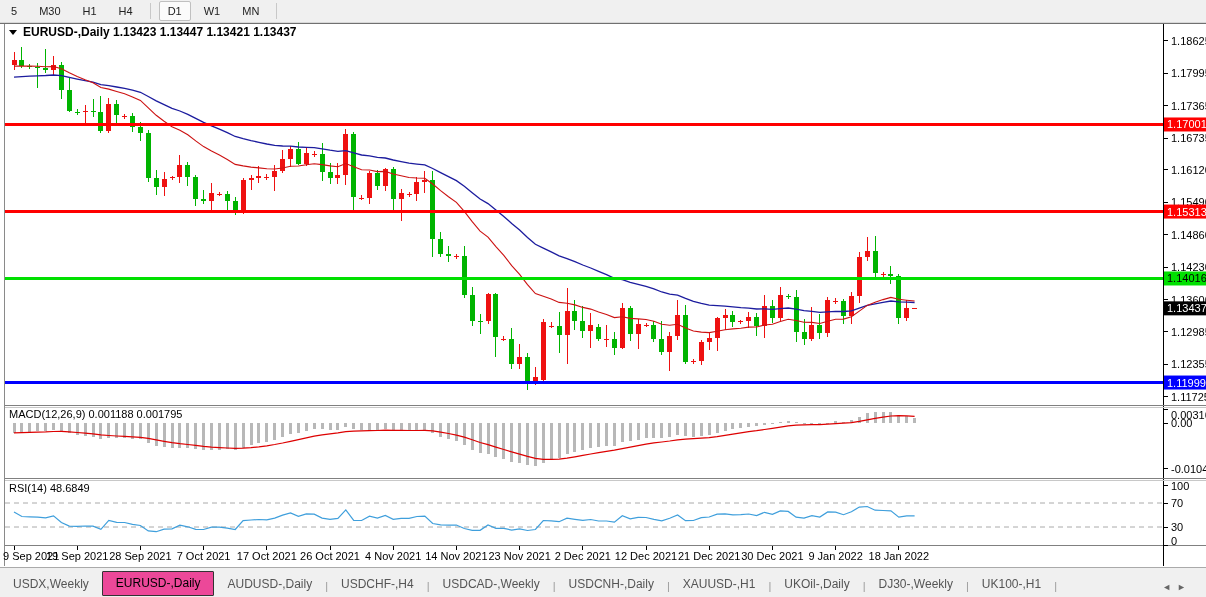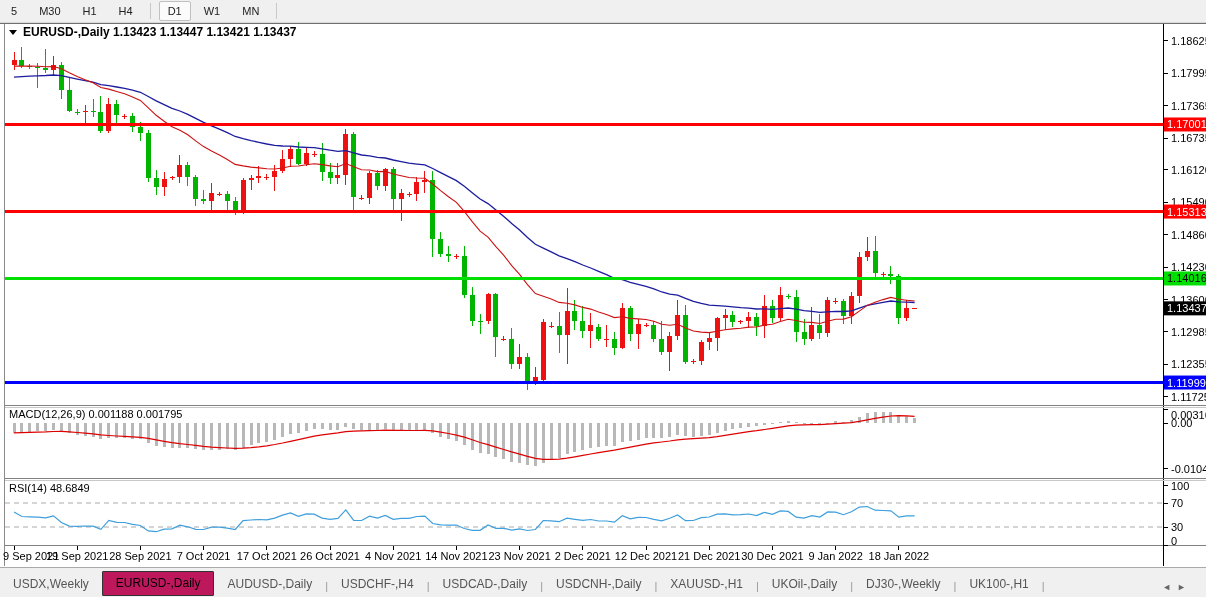--- a/index.html
+++ b/index.html
@@ -10,21 +10,21 @@
     border-bottom:1px solid #d8d8d8;display:flex;align-items:center;font-size:11px;color:#222;z-index:3;}
   .tfbtn{padding:3px 8px;margin:0 2px;cursor:default;border:1px solid transparent;border-radius:2px;}
   .tfbtn.active{background:#fbfbfb;border:1px solid #c0c0c0;}
   .tfsep{width:1px;height:16px;background:#c8c8c8;margin:0 6px;}
   
   #chart-svg{position:absolute;left:0;top:0;z-index:1;}
   
   #tabbar{position:absolute;left:0;top:567px;width:1206px;height:30px;background:#f0f0f0;
     border-top:1px solid #aaa;display:flex;align-items:center;font-size:12px;color:#555;z-index:3;}
   .tab{padding:4px 13px 5px 13px;margin-top:2px;white-space:nowrap;cursor:default;}
-  .tab.active{background:#be185d;border:1px solid #333;border-radius:1px;color:#000;margin-top:1px;}
+  .tab.active{background:#ec4899;border:1px solid #333;border-radius:1px;color:#000;margin-top:1px;}
   .tabsep{color:#999;margin-top:6px;font-size:11px;}
   #tab-arrows{margin-left:auto;margin-right:14px;margin-top:7px;color:#666;font-size:9px;letter-spacing:6px;}
 </style>
 </head>
 <body>
 
 <div id="stage">
   <div id="toolbar">
       <div class="tfbtn">5</div>
       <div class="tfbtn">M30</div>
@@ -494,21 +494,21 @@
     </g>
   </svg>
 
   <div id="tabbar">
       <div class="tab">USDX,Weekly</div>
       <div class="tab active">EURUSD-,Daily</div>
       <div class="tab">AUDUSD-,Daily</div>
       <div class="tabsep">|</div>
       <div class="tab">USDCHF-,H4</div>
       <div class="tabsep">|</div>
-      <div class="tab">USDCAD-,Daily</div>
+      <div class="tab">USDCAD-,Weekly</div>
       <div class="tabsep">|</div>
       <div class="tab">USDCNH-,Daily</div>
       <div class="tabsep">|</div>
       <div class="tab">XAUUSD-,H1</div>
       <div class="tabsep">|</div>
       <div class="tab">UKOil-,Daily</div>
       <div class="tabsep">|</div>
       <div class="tab">DJ30-,Weekly</div>
       <div class="tabsep">|</div>
       <div class="tab">UK100-,H1</div>

